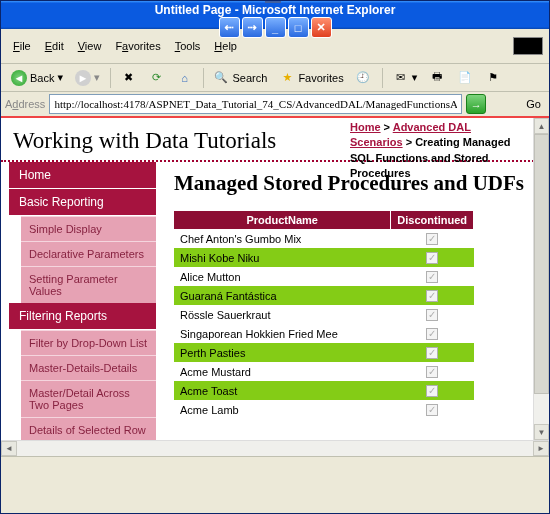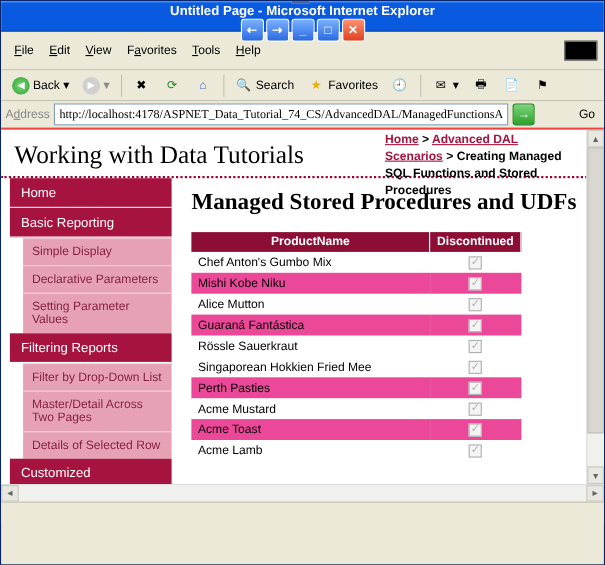--- a/index.html
+++ b/index.html
@@ -34,21 +34,21 @@
   .nav-section.first { margin-top: 0; }
   .nav-sub { background: #e6a2b4; margin-left: 12px; }
   .nav-sub-item { padding: 6px 8px; color: #872240; font-size: 11px; border-top: 1px solid #f5d5de; }
   .main { flex: 1; padding: 10px 10px 0 18px; position: relative; }
   .breadcrumb { font-size: 11px; font-weight: bold; color: #000; line-height: 1.4; position: absolute; top: -42px; right: 24px; width: 175px; }
   .breadcrumb a { color: #a6133f; text-decoration: underline; }
   .main h1 { font-family: Georgia, serif; font-size: 21px; font-weight: bold; color: #000; margin-bottom: 16px; line-height: 1.1; }
   table.data { border-collapse: collapse; width: 300px; font-size: 11px; }
   table.data th { background: #8c0e34; color: #fff; font-weight: bold; padding: 3px 6px; border-right: 1px solid #fff; text-align: center; }
   table.data td { padding: 3px 6px; border-bottom: 0; }
-  table.data tr.alt td { background: #ec4899; }
+  table.data tr.alt td { background: #84cc16; }
   table.data td.chk { text-align: center; width: 80px; }
   .chkbox { width: 12px; height: 12px; border: 1px solid #b0b0b0; background: #f4f4f4; display: inline-flex; align-items: center; justify-content: center; color: #b0b0b0; font-size: 10px; line-height: 1; }
   .statusbar { background: #ece9d8; height: 20px; display: flex; align-items: center; padding: 0 6px; border-top: 1px solid #c0c0b0; gap: 6px; }
   .scrollbar-v { position: absolute; right: 0; top: 0; bottom: 0; width: 16px; background: #f0f0ec; border-left: 1px solid #ddd; }
   .scrollbar-v .sb-btn { height: 16px; background: #e8e8e0; border: 1px solid #c8c8c0; display: flex; align-items: center; justify-content: center; font-size: 8px; color: #666; }
   .scrollbar-v .sb-thumb { position: absolute; top: 16px; left: 0; right: 0; height: 260px; background: #d8d8d0; border: 1px solid #c0c0b8; }
   .scrollbar-h { height: 16px; background: #f0f0ec; border-top: 1px solid #ddd; display: flex; }
   .scrollbar-h .sb-btn { width: 16px; background: #e8e8e0; border: 1px solid #c8c8c0; display: flex; align-items: center; justify-content: center; font-size: 8px; color: #666; }
 </style>
 </head>
@@ -139,20 +139,21 @@
       <div class="nav-section first">Home</div>
       <div class="nav-section">Basic Reporting</div>
       <div class="nav-sub" id="basic-sub">
           <div class="nav-sub-item">Simple Display</div>
           <div class="nav-sub-item">Declarative Parameters</div>
           <div class="nav-sub-item">Setting Parameter Values</div>
         </div>
       <div class="nav-section">Filtering Reports</div>
       <div class="nav-sub" id="filtering-sub">
           <div class="nav-sub-item">Filter by Drop-Down List</div>
+          <div class="nav-sub-item">Master-Details-Details</div>
           <div class="nav-sub-item">Master/Detail Across Two Pages</div>
           <div class="nav-sub-item">Details of Selected Row</div>
         </div>
       <div class="nav-section">Customized</div>
     </div>
     <div class="main">
       <div class="breadcrumb">
         <a>Home</a><span> &gt; </span><a>Advanced DAL Scenarios</a><span> &gt; </span><span>Creating Managed SQL Functions and Stored Procedures</span>
       </div>
       <h1>Managed Stored Procedures and UDFs</h1>

